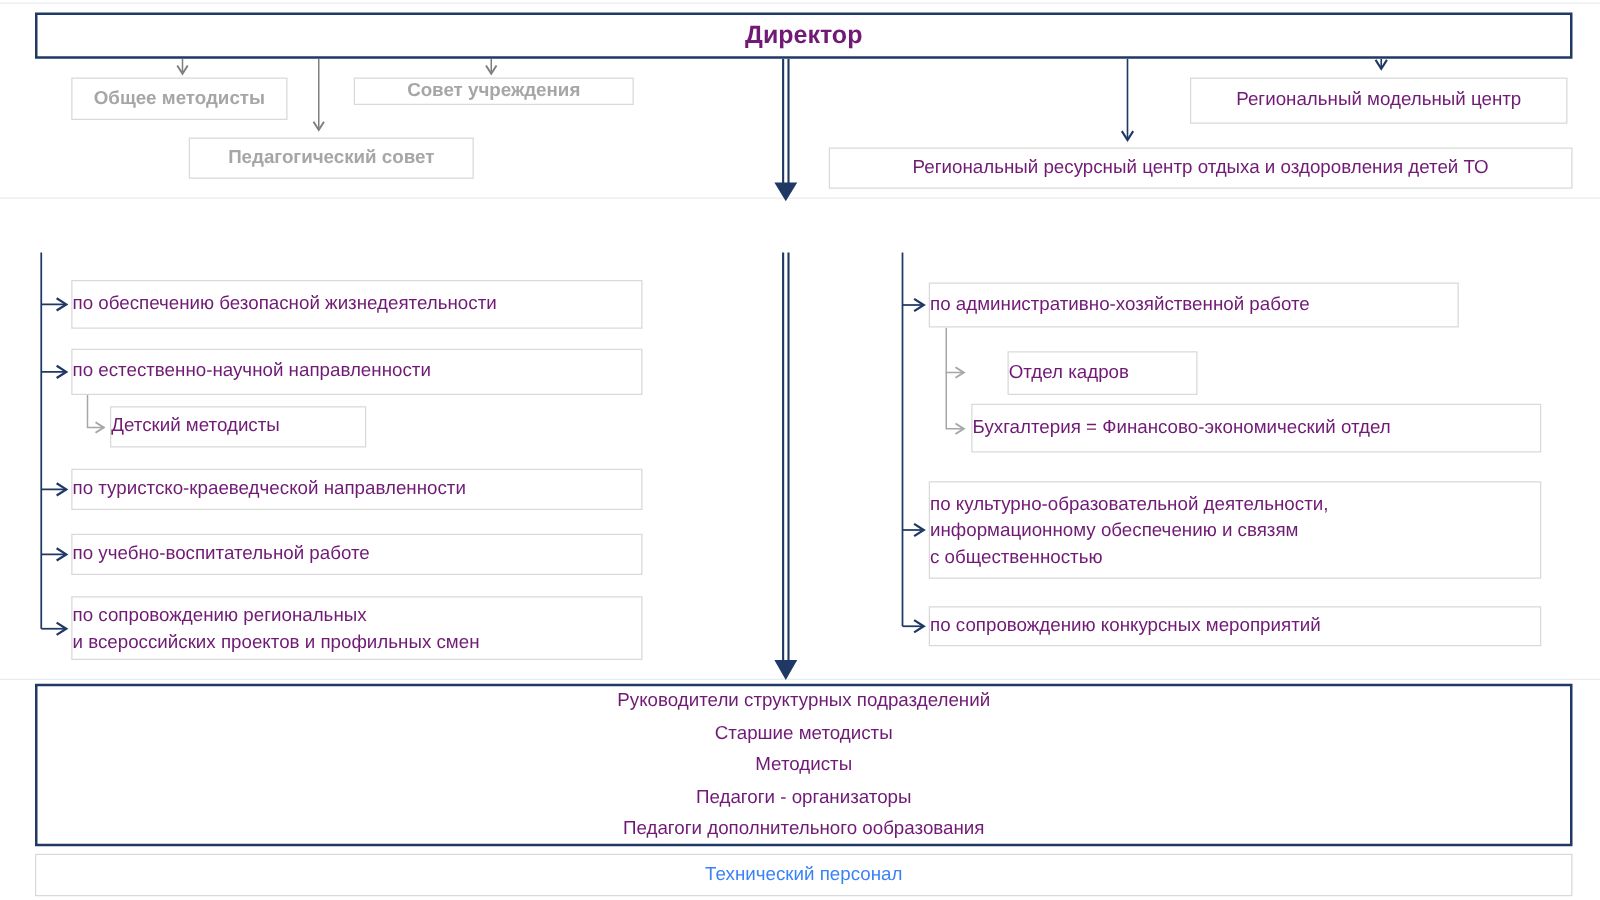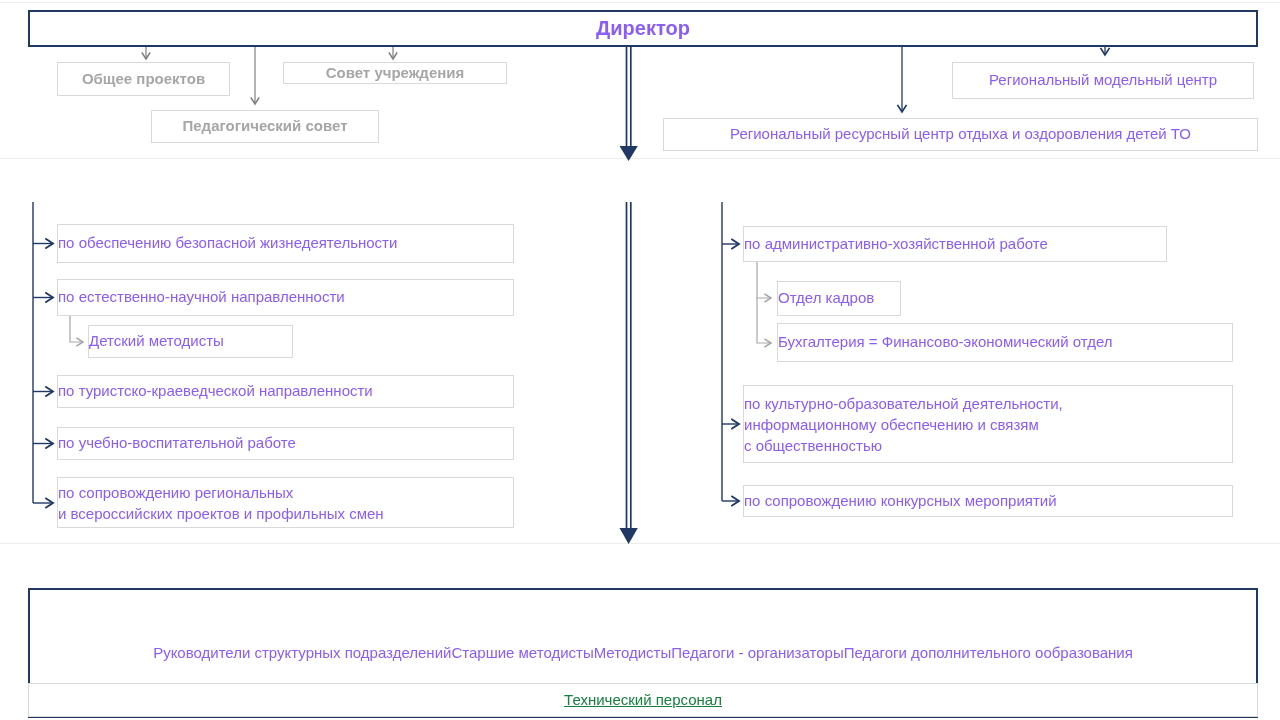--- a/index.html
+++ b/index.html
@@ -4,33 +4,33 @@
 <style>
   html,body{margin:0;padding:0;background:#fff;}
   .canvas{
     position:relative;width:1280px;height:720px;background:#ffffff;
     font-family:"Liberation Sans",sans-serif;overflow:hidden;
   }
   .hair{position:absolute;left:0;width:1280px;height:1px;background:#ececec;z-index:1;}
   .wires{position:absolute;left:0;top:0;z-index:2;pointer-events:none;}
   .box{
     position:absolute;box-sizing:border-box;background:#ffffff;
-    display:flex;align-items:center;color:#8b5cf6;font-size:15px;z-index:3;
+    display:flex;align-items:center;color:#701a75;font-size:15px;z-index:3;
     line-height:1.25;
   }
   .bn{border:2px solid #1F3864;}
   .bl{border:1px solid #D9D9D9;}
   .c{justify-content:center;text-align:center;}
   .l{padding-right:6px;}
   .gray{color:#A6A6A6;font-weight:bold;}
   .pre{white-space:pre-line;line-height:21px;}
   .director{font-size:20px;font-weight:bold;}
   .deputies{font-size:16px;}
-  .staff{justify-content:center;line-height:25.5px;text-align:center;margin-top:41px;}
-  .tech{color:#15803d;text-decoration:underline;}
+  .staff{flex-direction:column;justify-content:center;line-height:25.5px;text-align:center;}
+  .tech{color:#3b82f6;}
 </style>
 </head>
 <body>
 
 <div class="canvas">
 
   <div class="hair" style="top:2px"></div>
   <div class="hair" style="top:158px"></div>
   <div class="hair" style="top:543px"></div>
 
@@ -91,21 +91,21 @@
       <path d="M757,262 V298 H771" marker-end="url(#mGrayL)"></path>
       <path d="M757,298 V343 H771" marker-end="url(#mGrayL)"></path>
     </g>
   </svg>
 
   <div class="box bn c director" style="left:28px;top:10px;width:1230px;height:37px">
     <span>Директор</span>
   </div>
 
   <div class="box bl c gray" style="left:57px;top:62px;width:173px;height:34px">
-    <span>Общее проектов</span>
+    <span>Общее методисты</span>
   </div>
   <div class="box bl c gray" style="left:283px;top:62px;width:224px;height:22px">
     <span>Совет учреждения</span>
   </div>
   <div class="box bl c gray" style="left:151px;top:110px;width:228px;height:33px">
     <span>Педагогический совет</span>
   </div>
 
   <div class="box bl c" style="left:952px;top:62px;width:302px;height:37px">
     <span>Региональный модельный центр</span>
@@ -131,21 +131,21 @@
     <span>по учебно-воспитательной работе</span>
   </div>
   <div class="box bl l pre" style="left:57px;top:477px;width:457px;height:51px">
     <span class="pre">по сопровождению региональных
 и всероссийских проектов и профильных смен</span>
   </div>
 
   <div class="box bl l" style="left:743px;top:226px;width:424px;height:36px">
     <span>по административно-хозяйственной работе</span>
   </div>
-  <div class="box bl l" style="left:777px;top:281px;width:124px;height:35px">
+  <div class="box bl l" style="left:806px;top:281px;width:152px;height:35px">
     <span>Отдел кадров</span>
   </div>
   <div class="box bl l" style="left:777px;top:323px;width:456px;height:39px">
     <span>Бухгалтерия = Финансово-экономический отдел</span>
   </div>
   <div class="box bl l pre" style="left:743px;top:385px;width:490px;height:78px">
     <span class="pre">по культурно-образовательной деятельности,
 информационному обеспечению и связям
 с общественностью</span>
   </div>

